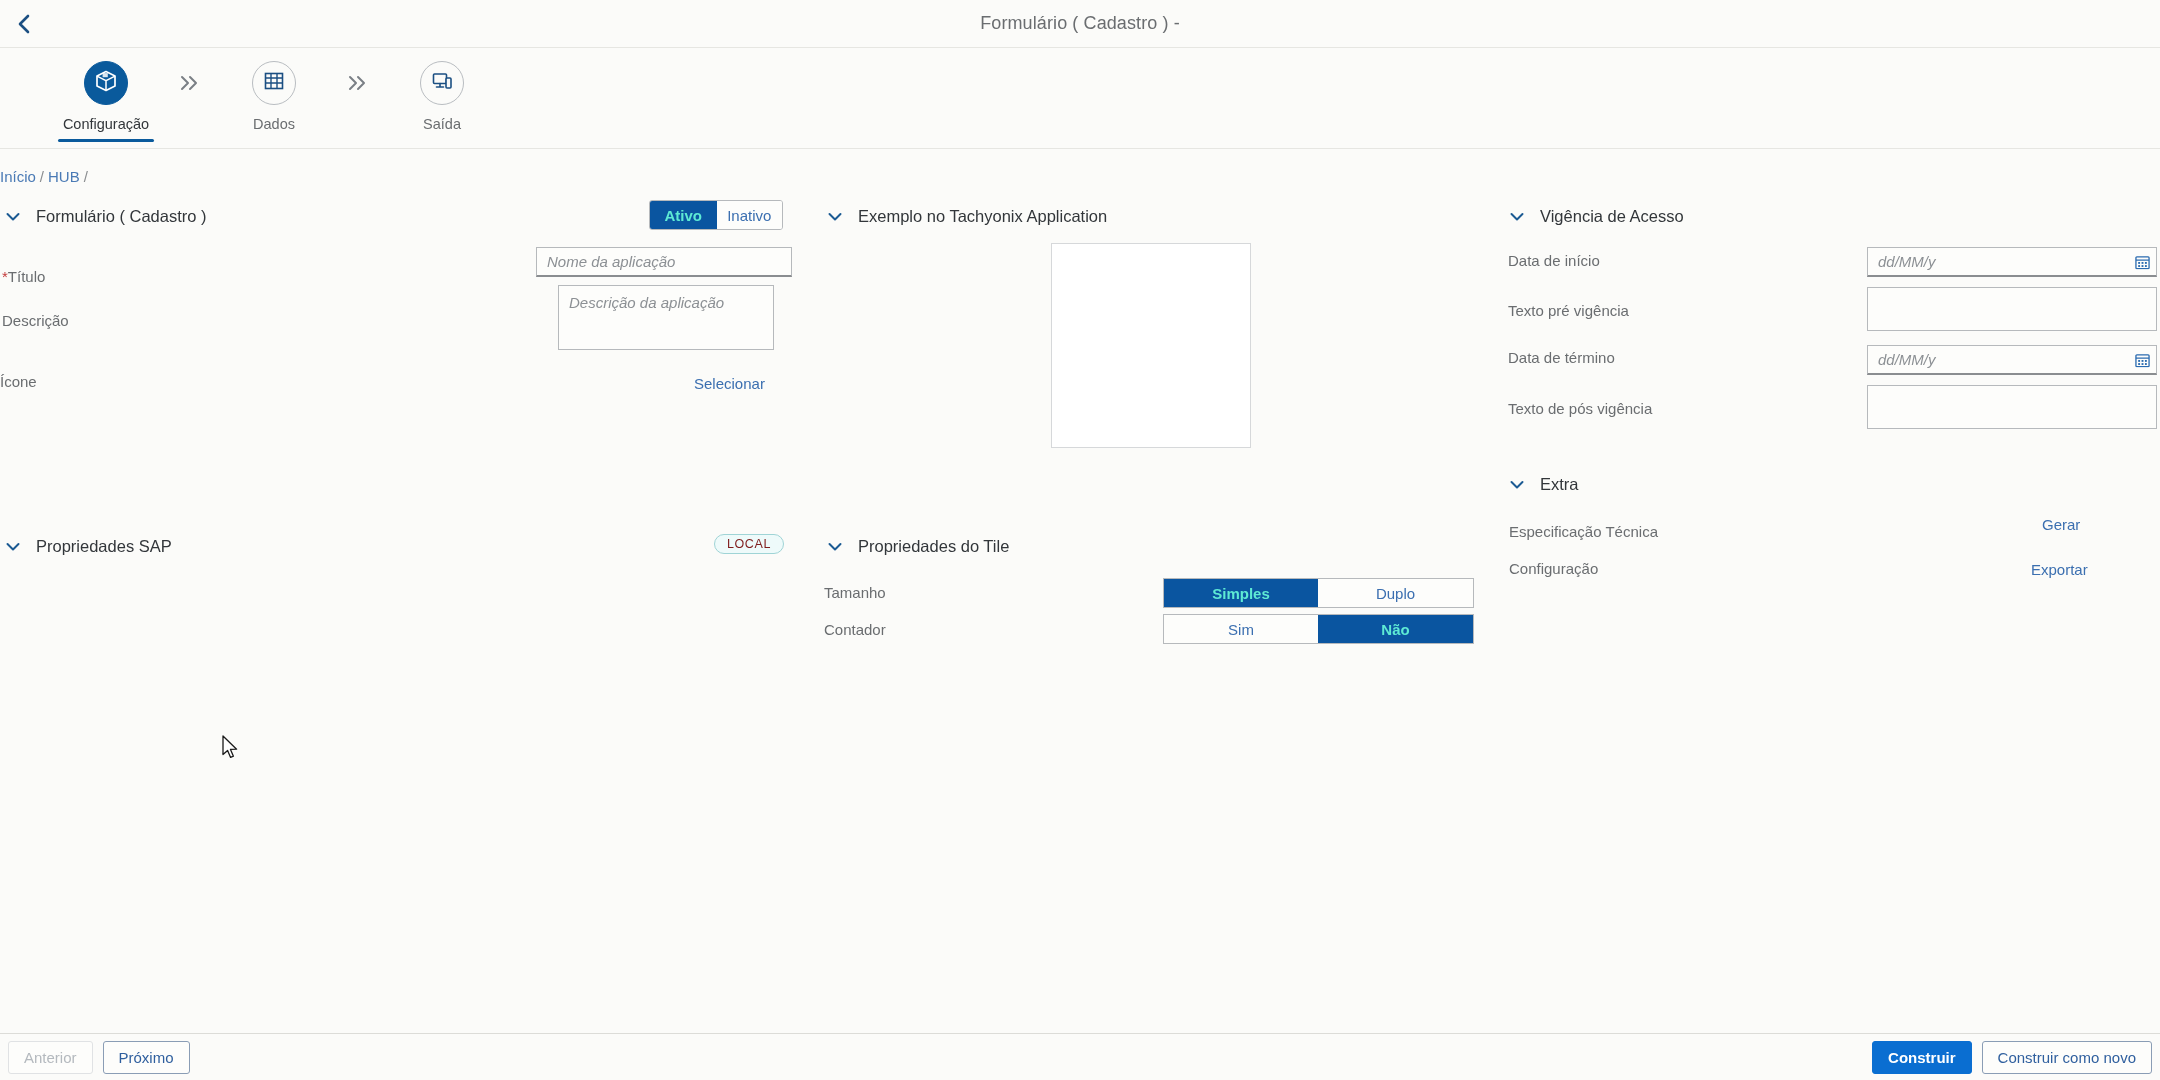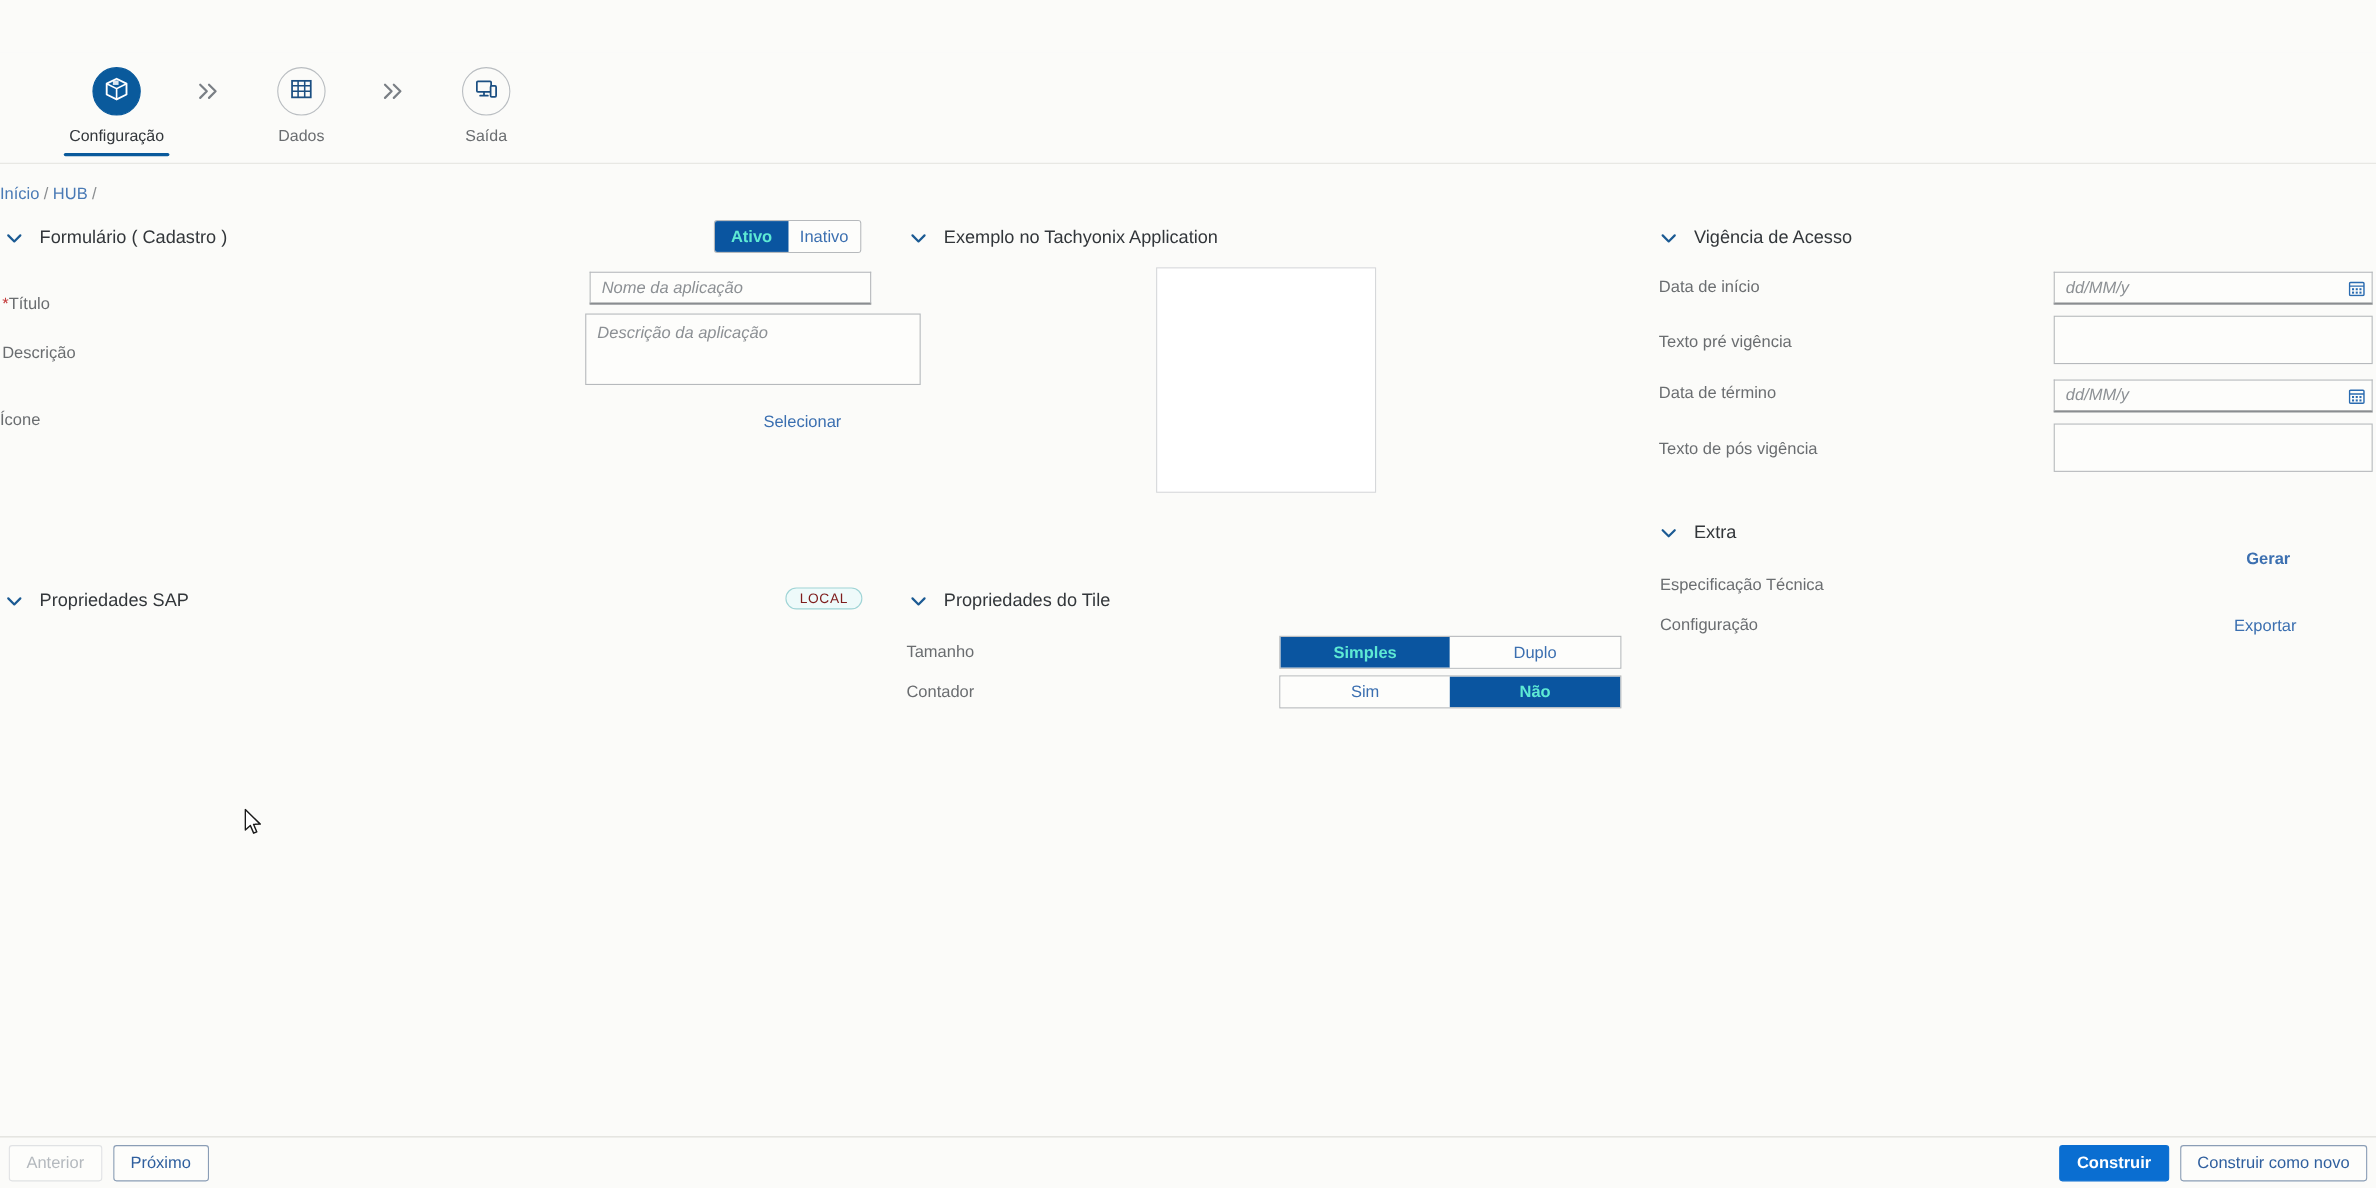--- a/index.html
+++ b/index.html
@@ -125,20 +125,30 @@
   .fbtn.primary { background: #0a6ed1; border-color: #0a6ed1; color: #fff; font-weight: bold; }
   .fgroup { display: flex; gap: 10px; }
 
   .cursor { position: absolute; left: 222px; top: 735px; }
 </style>
 </head>
 <body>
 
 <div class="app">
 
+  <div class="titlebar">
+    <div class="back-btn">
+      <span>
+        <svg width="16" height="22" viewBox="0 0 16 22">
+          <path d="M12 3 L4 11 L12 19" fill="none" stroke="#1b4f82" stroke-width="2.6" stroke-linecap="round" stroke-linejoin="round"></path>
+        </svg>
+      </span>
+    </div>
+    <div class="titlebar-title">Formulário ( Cadastro ) -</div>
+  </div>
 
   <div class="wizard">
 
     <div class="step active">
       <div class="step-circle">
         <span>
           <svg width="24" height="24" viewBox="0 0 24 24">
             <path d="M12 2.6 L21 7.1 L21 16.9 L12 21.4 L3 16.9 L3 7.1 Z" fill="none" stroke="#ffffff" stroke-width="1.7" stroke-linejoin="round"></path>
             <path d="M3 7.1 L12 11.6 L21 7.1 M12 11.6 L12 21.4" fill="none" stroke="#ffffff" stroke-width="1.5"></path>
             <rect x="8.6" y="4.1" width="5.2" height="4.1" fill="#ffffff" opacity="0.85"></rect>
@@ -212,21 +222,21 @@
   </div>
 
   <div class="fld-label" style="position:absolute;left:2px;top:268px;">
     <span style="color:#c43b3b;">*</span><span>Título</span>
   </div>
   <div class="input" style="position:absolute;left:536px;top:247px;width:256px;">
     <span class="ph">Nome da aplicação</span>
   </div>
 
   <div class="fld-label" style="position:absolute;left:2px;top:312px;">Descrição</div>
-  <div class="textarea" style="position:absolute;left:532px;top:285px;width:305px;height:65px;">
+  <div class="textarea" style="position:absolute;left:558px;top:285px;width:216px;height:65px;">
     <span class="ph">Descrição da aplicação</span>
   </div>
 
   <div class="fld-label" style="position:absolute;left:0px;top:373px;">Ícone</div>
   <div class="linkbtn" style="position:absolute;left:694px;top:375px;">Selecionar</div>
 
   <div class="section-head" style="position:absolute;left:4px;top:537px;">
     <span class="chev">
       <svg width="18" height="18" viewBox="0 0 18 18">
           <path d="M3.5 6 L9 11.5 L14.5 6" fill="none" stroke="#1b5a93" stroke-width="2" stroke-linecap="round" stroke-linejoin="round"></path>
@@ -324,21 +334,21 @@
   <div class="section-head" style="position:absolute;left:1508px;top:475px;">
     <span class="chev">
       <svg width="18" height="18" viewBox="0 0 18 18">
           <path d="M3.5 6 L9 11.5 L14.5 6" fill="none" stroke="#1b5a93" stroke-width="2" stroke-linecap="round" stroke-linejoin="round"></path>
         </svg>
     </span>
     <span>Extra</span>
   </div>
 
   <div class="fld-label" style="position:absolute;left:1509px;top:523px;">Especificação Técnica</div>
-  <div class="linkbtn" style="position:absolute;left:2042px;top:500px;font-weight:bold;">Gerar</div>
+  <div class="linkbtn" style="position:absolute;left:2042px;top:516px;">Gerar</div>
 
   <div class="fld-label" style="position:absolute;left:1509px;top:560px;">Configuração</div>
   <div class="linkbtn" style="position:absolute;left:2031px;top:561px;">Exportar</div>
 
   <div class="cursor">
     <svg width="18" height="26" viewBox="0 0 18 26">
       <path d="M1 1 L1 19.5 L5.6 15.4 L8.6 22.4 L11.4 21.2 L8.5 14.4 L14.6 14.2 Z" fill="#ffffff" stroke="#1a1a1a" stroke-width="1.3" stroke-linejoin="round"></path>
     </svg>
   </div>
 

